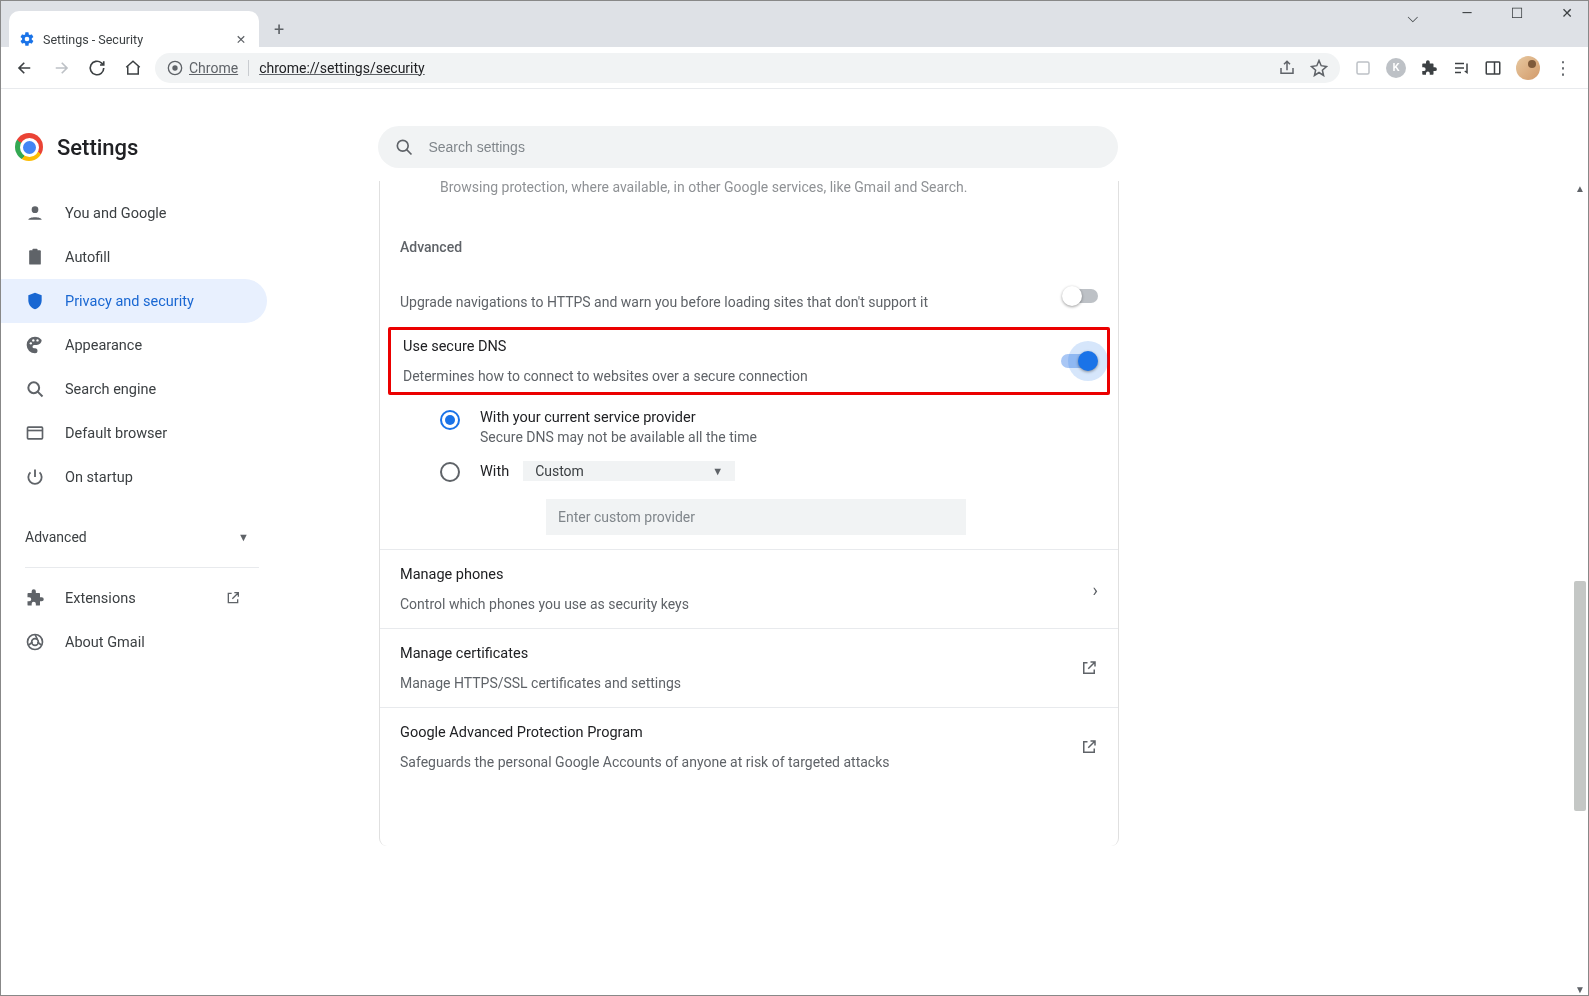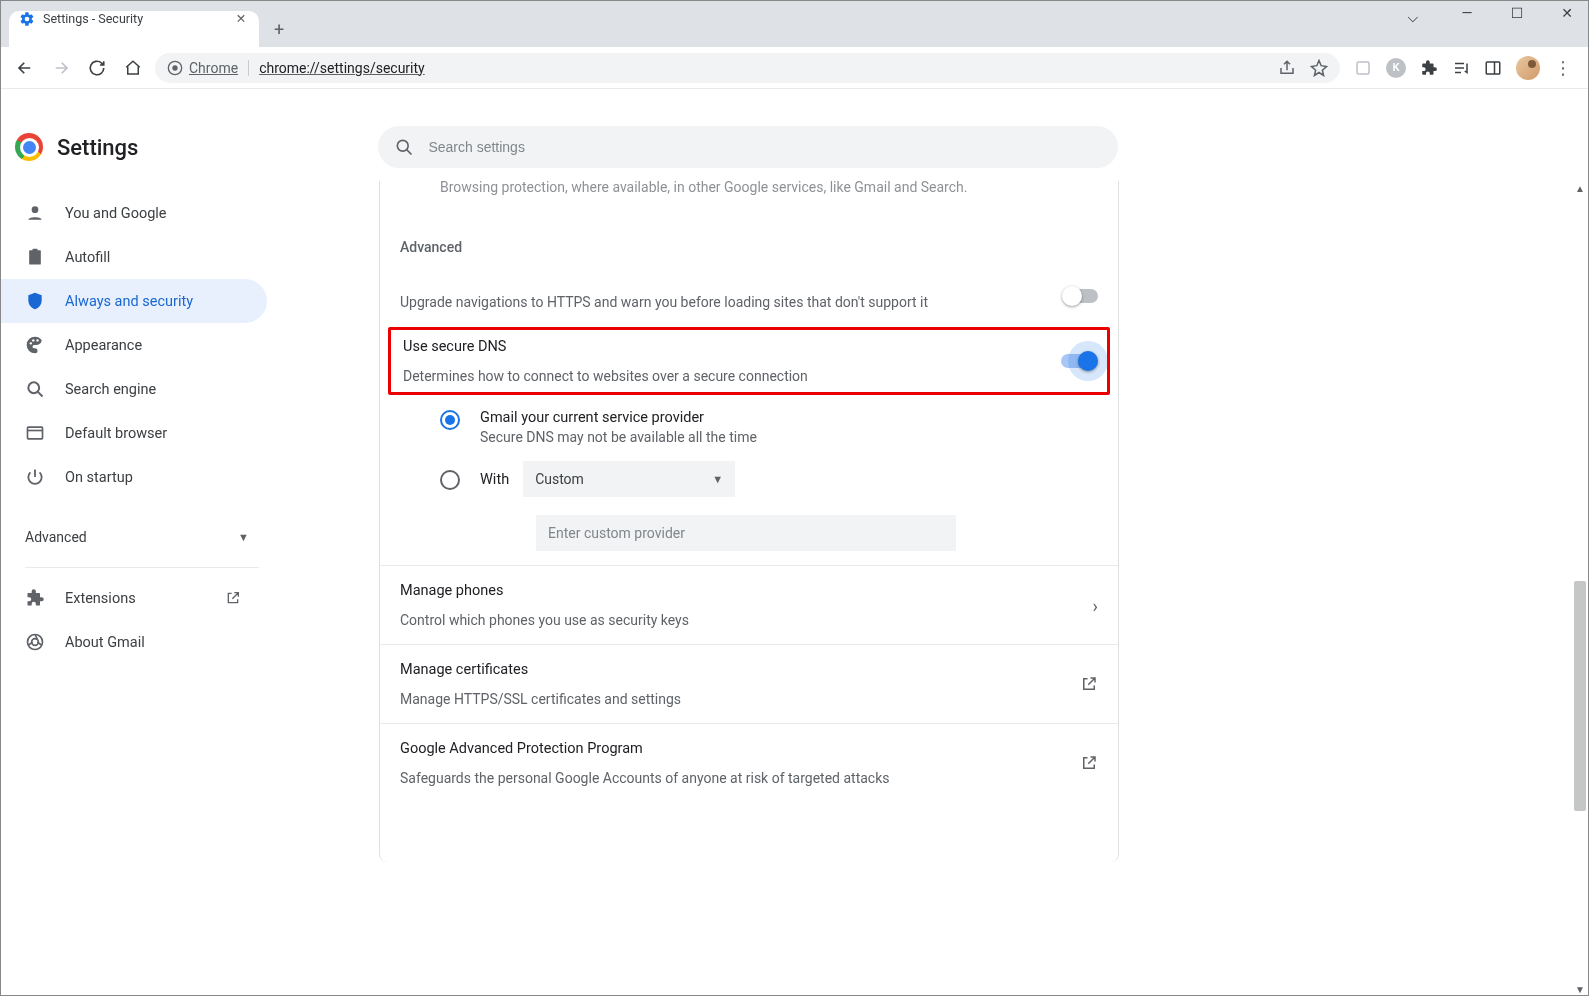--- a/index.html
+++ b/index.html
@@ -1,21 +1,21 @@
 <!DOCTYPE html>
 <html><head>
 <meta charset="utf-8">
 <style>
   * { box-sizing: border-box; margin: 0; padding: 0; }
   body { font-family: "Segoe UI", Roboto, Arial, sans-serif; font-size: 14px; color: #202124; background:#fff; width:1589px; height:996px; overflow:hidden; border:1px solid #888;}
   
   .chrome-frame { display:flex; flex-direction:column; height:100%; }
   .titlebar { height:46px; background:#dee1e6; display:flex; align-items:flex-end; position:relative;}
   .tabs-row { display:flex; align-items:flex-end; padding-left:8px; height:100%;}
-  .tab { background:#fff; height:36px; min-width:250px; border-radius:10px 10px 0 0; display:flex; align-items:flex-start; padding:0 10px; gap:8px; font-size:12.5px; color:#3c4043; position:relative; top:0px;}
+  .tab { background:#fff; height:36px; min-width:250px; border-radius:10px 10px 0 0; display:flex; align-items:flex-end; padding:0 10px; gap:8px; font-size:12.5px; color:#3c4043; position:relative; top:0px;}
   .tab .favicon { width:16px; height:16px; display:flex; align-items:center; justify-content:center; color:#1a73e8;}
   .tab .tab-close { margin-left:auto; color:#5f6368; width:16px; text-align:center; cursor:default;}
   .newtab { width:28px; height:28px; display:flex; align-items:center; justify-content:center; color:#5f6368; margin-left:6px; margin-bottom:4px; font-size:18px; cursor:default;}
   .win-controls { position:absolute; right:6px; top:4px; display:flex; gap:20px; color:#3c4043;}
   .win-controls span { width:30px; text-align:center; font-size:14px;}
   .dd-caret { position:absolute; right:170px; top:8px; color:#3c4043; font-size:14px;}
   .toolbar { height:42px; background:#fff; display:flex; align-items:center; padding:0 10px; gap:8px; border-bottom:1px solid #e8eaed;}
   .icon-btn { width:28px; height:28px; display:flex; align-items:center; justify-content:center; color:#5f6368; border-radius:50%;}
   .icon-btn.disabled { color:#bdc1c6;}
   .omnibox { flex:1; height:30px; background:#f1f3f4; border-radius:15px; display:flex; align-items:center; padding:0 12px; gap:10px; color:#5f6368; font-size:14px;text-decoration:underline;}
@@ -69,22 +69,22 @@
   .toggle.focus-on .knob{ right:-3px; background:#1a73e8;}
   .highlight-box { border:3px solid #eb0000; margin:5px 8px 2px 8px; border-radius:2px; }
   .highlight-box .row{ padding:8px 12px 8px 12px;}
   .radio-block { padding:4px 20px 14px 60px;}
   .radio-row { display:flex; gap:20px; align-items:flex-start; padding:8px 0;}
   .radio { width:20px; height:20px; border-radius:50%; border:2px solid #5f6368; position:relative; flex-shrink:0; top:1px;}
   .radio.checked{ border-color:#1a73e8;} .radio.checked::after{content:"";position:absolute;inset:3px;border-radius:50%;background:#1a73e8;}
   .radio-label { font-size:14.5px; color:#202124;}
   .radio-sub { font-size:14px; color:#5f6368; margin-top:3px;}
   .custom-row { display:flex; align-items:center; gap:14px;}
-  .select-chip { width:212px; height:36px; background:#f1f3f4; display:flex; align-items:center; padding:0 12px; justify-content:space-between; color:#3c4043; font-size:14px;}
-  .provider-input { margin-top:10px; width:420px; height:36px; background:#f1f3f4; display:flex; align-items:center; padding:0 12px; color:#80868b; font-size:14px; margin-left:2px;}
+  .select-chip { width:212px; height:20px; background:#f1f3f4; display:flex; align-items:center; padding:0 12px; justify-content:space-between; color:#3c4043; font-size:14px;}
+  .provider-input { margin-top:10px; width:420px; height:36px; background:#f1f3f4; display:flex; align-items:center; padding:0 12px; color:#80868b; font-size:14px; margin-left:12px;}
   .list-row { display:flex; align-items:center; padding:16px 20px; border-top:1px solid #e8eaed; gap:12px; cursor:default;}
   .list-row:first-of-type { border-top:1px solid #e8eaed; margin-top:10px;}
   .list-row .row-text{flex:1;}
   .right-glyph { color:#5f6368; font-size:18px;}
   svg { display:block; }
 </style>
 </head>
 <body>
 
 <div class="chrome-frame">
@@ -224,21 +224,21 @@
               </svg>
             </span>
           <span>Autofill</span>
         </div>
         <div class="side-item active">
           <span class="ico">
               <svg width="20" height="20" viewBox="0 0 24 24" fill="#1967d2">
                 <path d="M12 2l8 3v6c0 5-3.4 9.4-8 11-4.6-1.6-8-6-8-11V5z"></path>
               </svg>
             </span>
-          <span>Always and security</span>
+          <span>Privacy and security</span>
         </div>
         <div class="side-item">
           <span class="ico">
               <svg width="20" height="20" viewBox="0 0 24 24" fill="#5f6368">
                 <path d="M12 2a10 10 0 1 0 0 20 3 3 0 0 0 0-6h-1a2 2 0 0 1 0-4h3a6 6 0 0 0 6-6 10 10 0 0 0-8-4z"></path>
                 <circle cx="7" cy="10" r="1.4" fill="#fff"></circle>
                 <circle cx="10" cy="6.5" r="1.4" fill="#fff"></circle>
                 <circle cx="15" cy="6.5" r="1.4" fill="#fff"></circle>
               </svg>
             </span>
@@ -324,21 +324,21 @@
                   <div class="halo"></div>
                   <div class="knob"></div>
                 </div>
             </div>
           </div>
 
           <div class="radio-block">
             <div class="radio-row">
               <div class="radio checked"></div>
               <div>
-                <div class="radio-label">Gmail your current service provider</div>
+                <div class="radio-label">With your current service provider</div>
                 <div class="radio-sub">Secure DNS may not be available all the time</div>
               </div>
             </div>
             <div class="radio-row" style="align-items:center;">
               <div class="radio"></div>
               <div class="custom-row">
                 <span class="radio-label">With</span>
                 <div class="select-chip">
                   <span>Custom</span>
                   <span style="font-size:11px;color:#5f6368;">▼</span>

